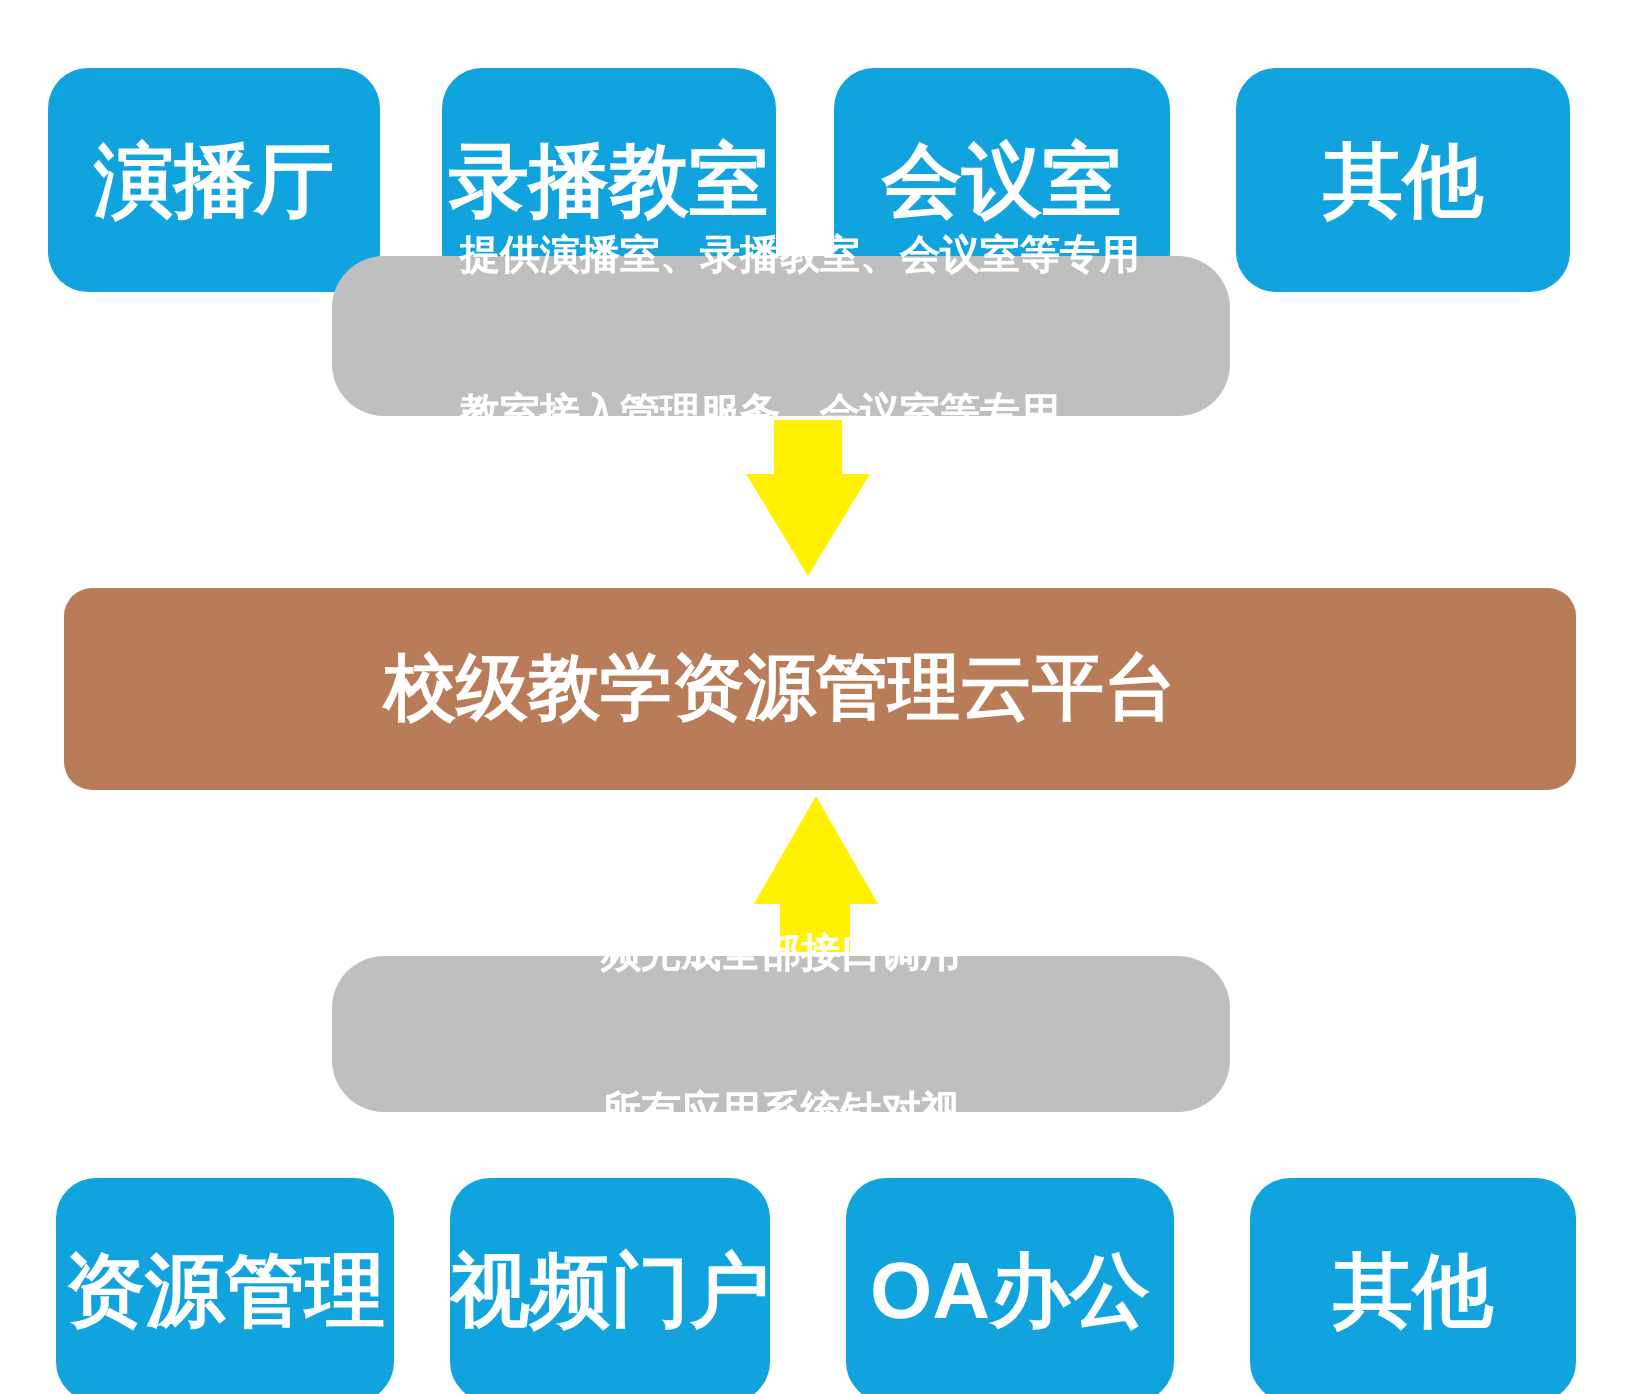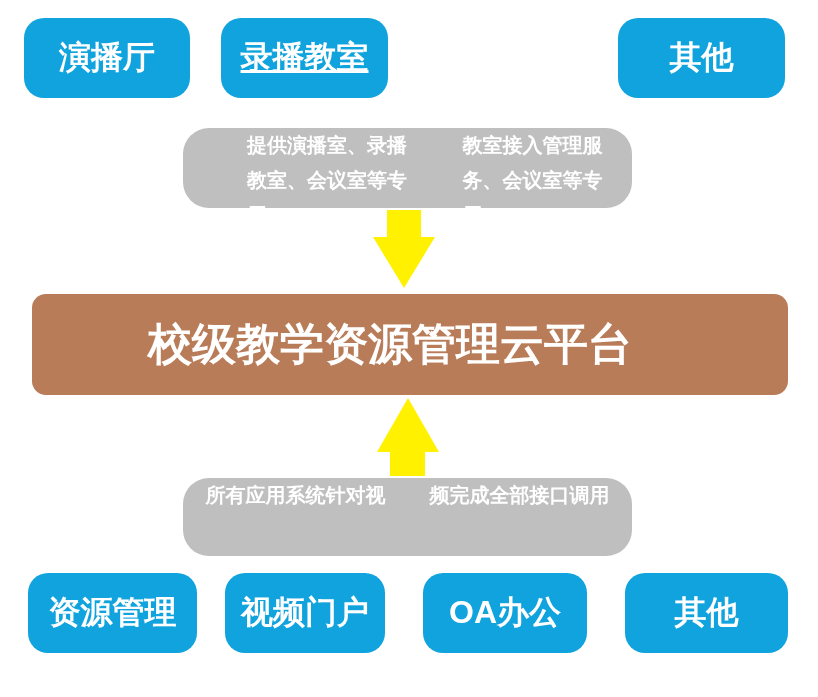--- a/index.html
+++ b/index.html
@@ -3,69 +3,72 @@
 <meta charset="utf-8">
 <style>
   :root{
     --blue:#10A3DD; --gray:#BFBFBF; --brown:#B87C58; --yellow:#FFF100; --text:#FFFFFF; --bg:#FFFFFF;
   }
   html,body{margin:0;padding:0;background:var(--bg);}
   body{font-family:"Liberation Sans", sans-serif;}
   .canvas{position:relative;width:818px;height:697px;background:var(--bg);overflow:hidden;}
 
   .blue-box{
-    position:absolute;height:80px;background:var(--blue);border-radius:20px;
+    position:absolute;height:112px;background:var(--blue);border-radius:20px;
     display:flex;align-items:center;justify-content:center;
-    color:var(--text);font-weight:bold;font-size:32px;letter-spacing:0;
+    color:var(--text);font-weight:bold;font-size:40px;letter-spacing:0;margin-top:16px;
   }
   .note-box{
-    position:absolute;left:183px;width:449px;background:var(--gray);border-radius:26px;
-    display:flex;flex-direction:row;justify-content:center;
+    position:absolute;left:166px;width:449px;background:var(--gray);border-radius:26px;
+    display:flex;flex-direction:column;justify-content:center;
     color:var(--text);font-weight:bold;font-size:20px;line-height:35px;
     box-sizing:border-box;
     gap:44px;
   }
   .note-top{top:128px;height:80px;padding-left:64px;padding-right:18px;text-align:left;}
   .note-bottom{top:478px;height:78px;text-align:center;padding:0 18px;}
 
   .platform-box{
     position:absolute;left:32px;top:294px;width:756px;height:101px;
     background:var(--brown);border-radius:14px;
     display:flex;align-items:center;justify-content:center;
-    color:var(--text);font-weight:bold;font-size:44px;
+    color:var(--text);font-weight:bold;font-size:36px;
     box-sizing:border-box;padding-right:40px;
   }
 
   .arrow{position:absolute;width:62px;height:78px;}
   .arrow-down{left:373px;top:210px;}
   .arrow-up{left:377px;top:398px;}
   .arrow svg{display:block;width:100%;height:100%;}
   .arrow polygon{fill:var(--yellow);}
 
   .b-top{top:18px;}
   .b-bot{top:573px;}
   .t1{left:24px;width:166px;}
-  .t2{left:221px;width:167px;text-decoration:underline;}
+  .t2{left:221px;width:167px;}
   .t3{left:417px;width:168px;}
   .t4{left:618px;width:167px;}
   .b1{left:28px;width:169px;}
   .b2{left:225px;width:160px;justify-content:center;}
   .b3{left:423px;width:164px;}
   .b4{left:625px;width:163px;}
 </style>
 </head>
 <body>
 
 <div class="canvas">
 
   <div class="blue-box b-top t1">
     <span>演播厅</span>
   </div>
   <div class="blue-box b-top t2">
     <span>录播教室</span>
+  </div>
+  <div class="blue-box b-top t3">
+    <span>会议室</span>
   </div>
   <div class="blue-box b-top t4">
     <span>其他</span>
   </div>
 
   <div class="note-box note-top">
     <div>提供演播室、录播教室、会议室等专用</div>
     <div>教室接入管理服务、会议室等专用</div>
   </div>
 
@@ -79,22 +82,22 @@
     <span>校级教学资源管理云平台</span>
   </div>
 
   <div class="arrow arrow-up">
     <svg viewBox="0 0 62 78" xmlns="http://www.w3.org/2000/svg" aria-hidden="true">
       <polygon points="31,0 62,54 48,54 48,78 13,78 13,54 0,54"></polygon>
     </svg>
   </div>
 
   <div class="note-box note-bottom">
+    <div>频完成全部接口调用</div>
     <div>所有应用系统针对视</div>
-    <div>频完成全部接口调用</div>
   </div>
 
   <div class="blue-box b-bot b1">
     <span>资源管理</span>
   </div>
   <div class="blue-box b-bot b2">
     <span>视频门户</span>
   </div>
   <div class="blue-box b-bot b3">
     <span>OA办公</span>

